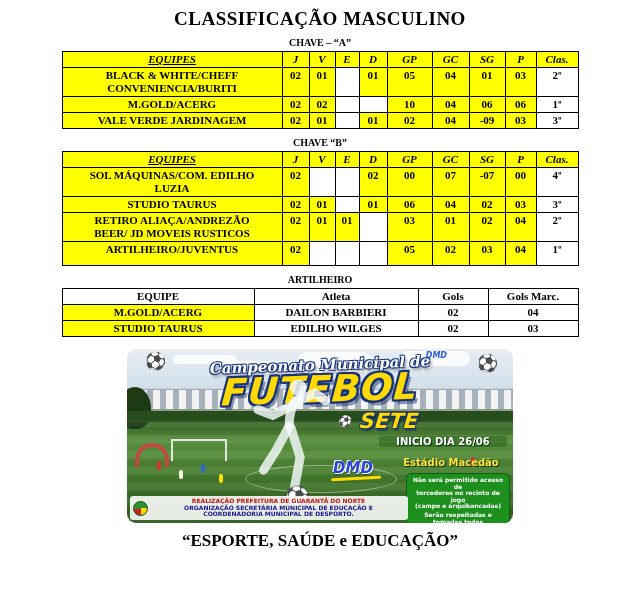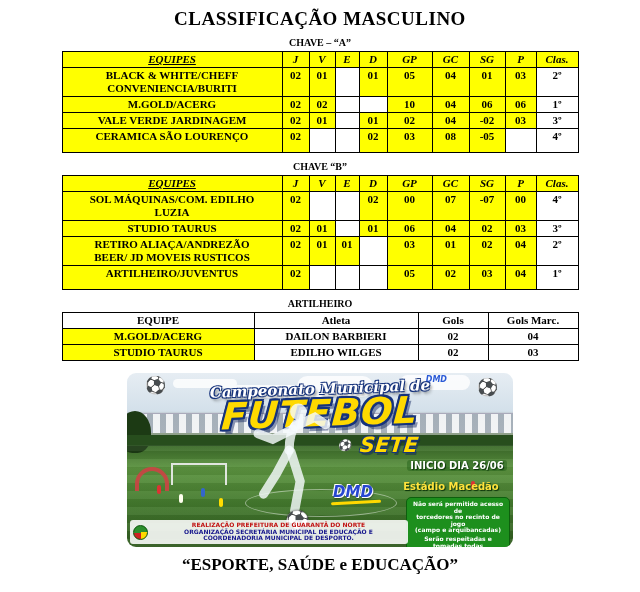--- a/index.html
+++ b/index.html
@@ -81,21 +81,21 @@
       0 2px 0 var(--outline-blue),-2px 0 0 var(--outline-blue),2px 0 0 var(--outline-blue),
       4px 5px 0 rgba(10,30,90,.45);}
   .sub-title{position:absolute;left:212px;top:62px;font-size:21px;font-weight:bold;font-style:italic;
     color:var(--title-yellow,#fd0);transform:skew(-6deg);line-height:1;
     text-shadow:-1px -1px 0 var(--outline-blue),1px -1px 0 var(--outline-blue),
       -1px 1px 0 var(--outline-blue),1px 1px 0 var(--outline-blue),2px 3px 0 rgba(10,30,90,.45);}
   .mini-ball{font-size:11px;font-style:normal;vertical-align:3px;text-shadow:none;color:#111;}
   .player{position:absolute;left:100px;top:26px;width:128px;height:128px;}
   .kick-ball{position:absolute;left:158px;top:138px;font-size:20px;line-height:1;color:#111;
     text-shadow:0 0 2px rgba(0,0,0,.6);}
-  .inicio{position:absolute;right:6px;top:87px;width:100px;text-align:center;font-size:10px;
+  .inicio{position:absolute;right:6px;top:87px;width:128px;text-align:center;font-size:10px;
     font-weight:bold;color:#fff;text-shadow:1px 1px 1px #083008;background:rgba(0,70,0,.30);
     border-radius:3px;}
   .estadio{position:absolute;right:6px;top:108px;width:112px;text-align:center;font-size:10px;
     font-weight:bold;color:#ffe23c;text-shadow:1px 1px 1px #083008;}
   .dmd-mid{position:absolute;left:206px;top:110px;font-size:15px;font-weight:bold;font-style:italic;
     color:#2747d0;text-shadow:1px 1px 0 #fff,-1px -1px 0 #fff,1px 2px 2px rgba(0,0,0,.5);}
   .dmd-underline{position:absolute;left:204px;top:128px;width:50px;height:3px;
     background:var(--title-yellow,#fd0);border-radius:2px;transform:rotate(-3deg);}
   .notice{position:absolute;right:3px;top:124px;width:104px;background:var(--notice-green,#1d8f1d);
     border:1px solid #0d5f0d;border-radius:5px;padding:3px 2px;text-align:center;color:#fff;
@@ -173,35 +173,23 @@
         <td class="num rank">1º</td>
       </tr>
       <tr>
         <td class="team">VALE VERDE JARDINAGEM</td>
         <td class="num hl">02</td>
         <td class="num hl">01</td>
         <td class="num"></td>
         <td class="num hl">01</td>
         <td class="num hl">02</td>
         <td class="num hl">04</td>
-        <td class="num hl">-02</td>
+        <td class="num hl">-09</td>
         <td class="num hl">03</td>
         <td class="num rank">3º</td>
-      </tr>
-      <tr class="tall">
-        <td class="team">CERAMICA SÃO LOURENÇO</td>
-        <td class="num hl">02</td>
-        <td class="num"></td>
-        <td class="num"></td>
-        <td class="num hl">02</td>
-        <td class="num hl">03</td>
-        <td class="num hl">08</td>
-        <td class="num hl">-05</td>
-        <td class="num"></td>
-        <td class="num rank">4º</td>
       </tr>
     </tbody>
   </table>
 
   <div class="sec-heading heading-gap">CHAVE “B”</div>
   <table class="stats">
     <colgroup>
       <col style="width:220px">
         <col style="width:27px">
         <col style="width:26px">

